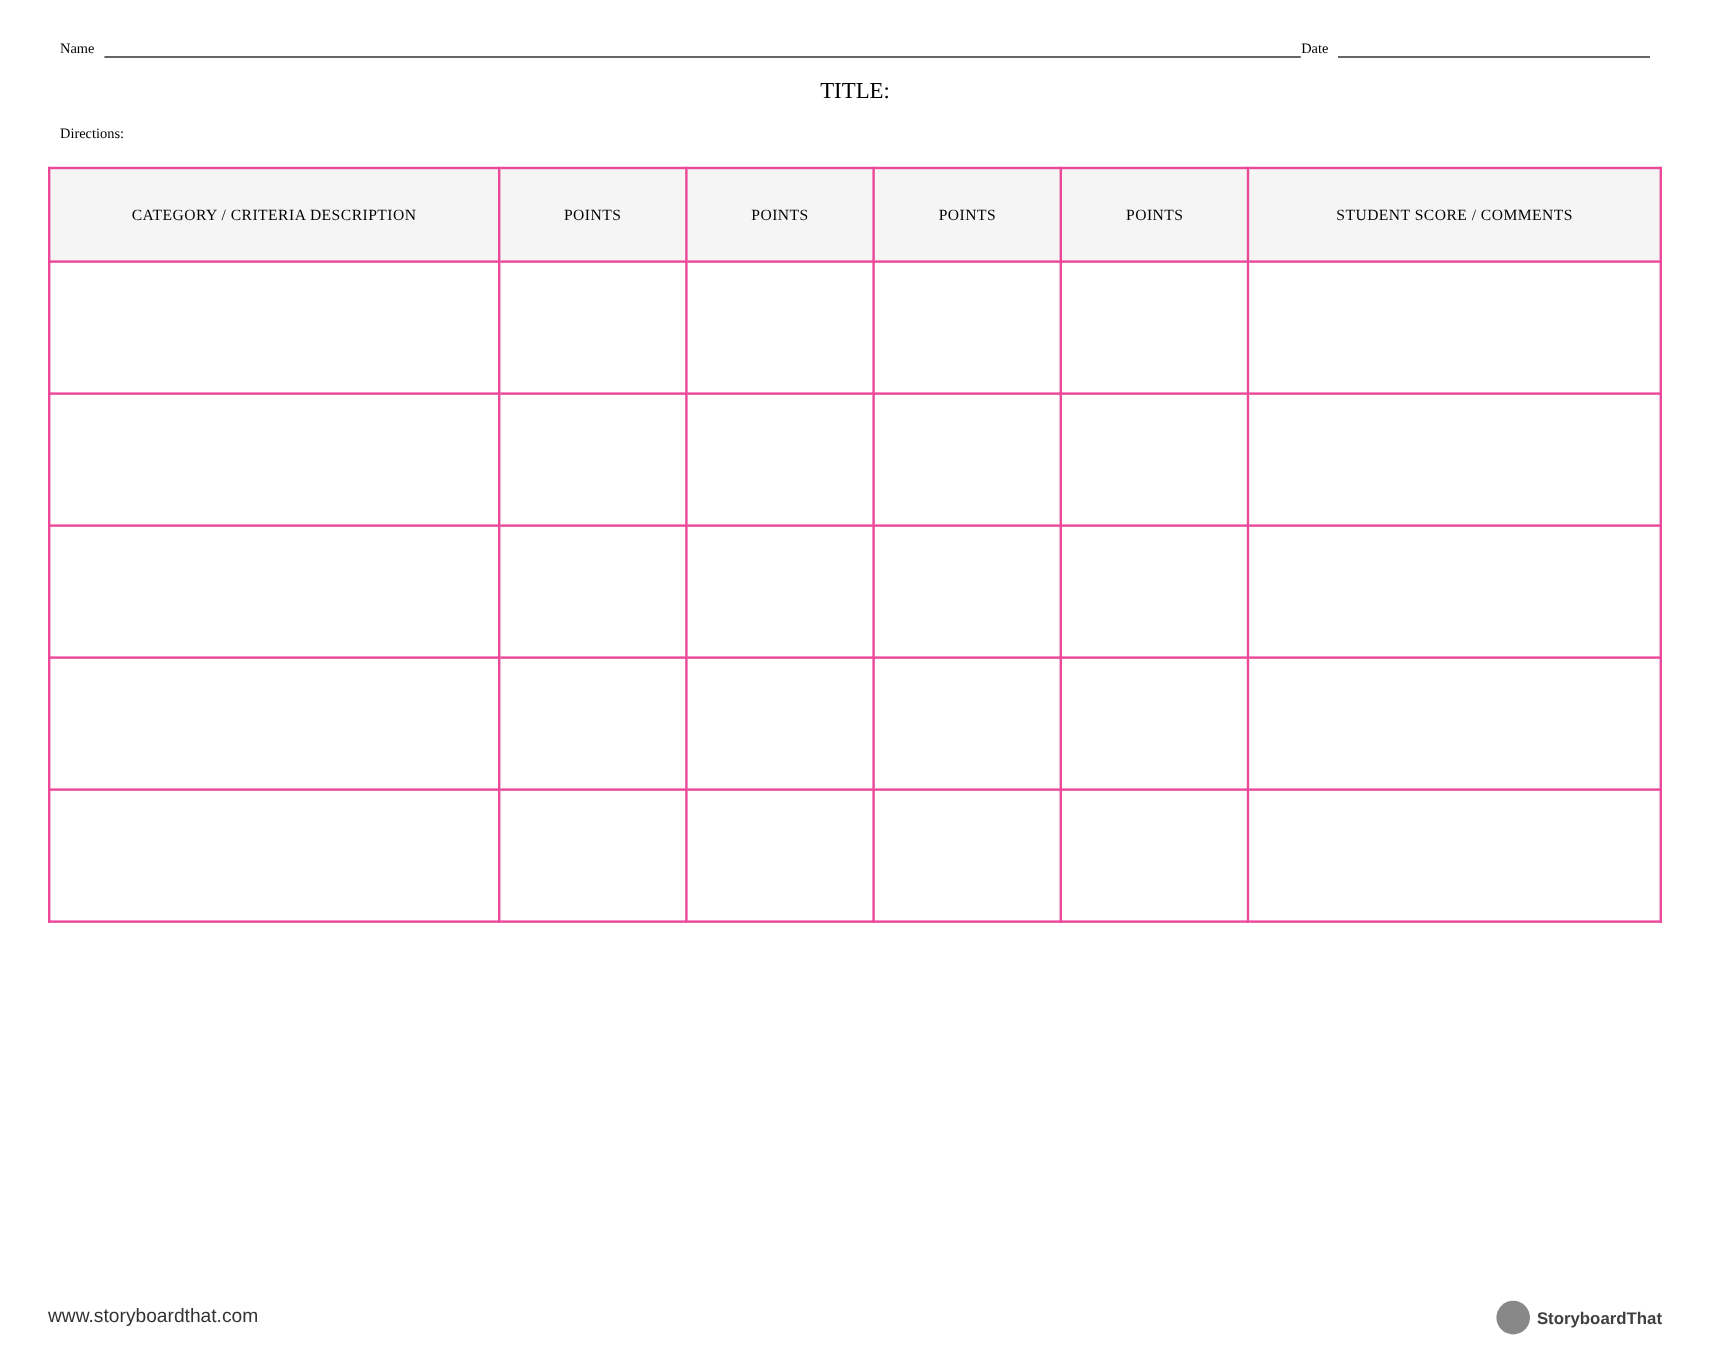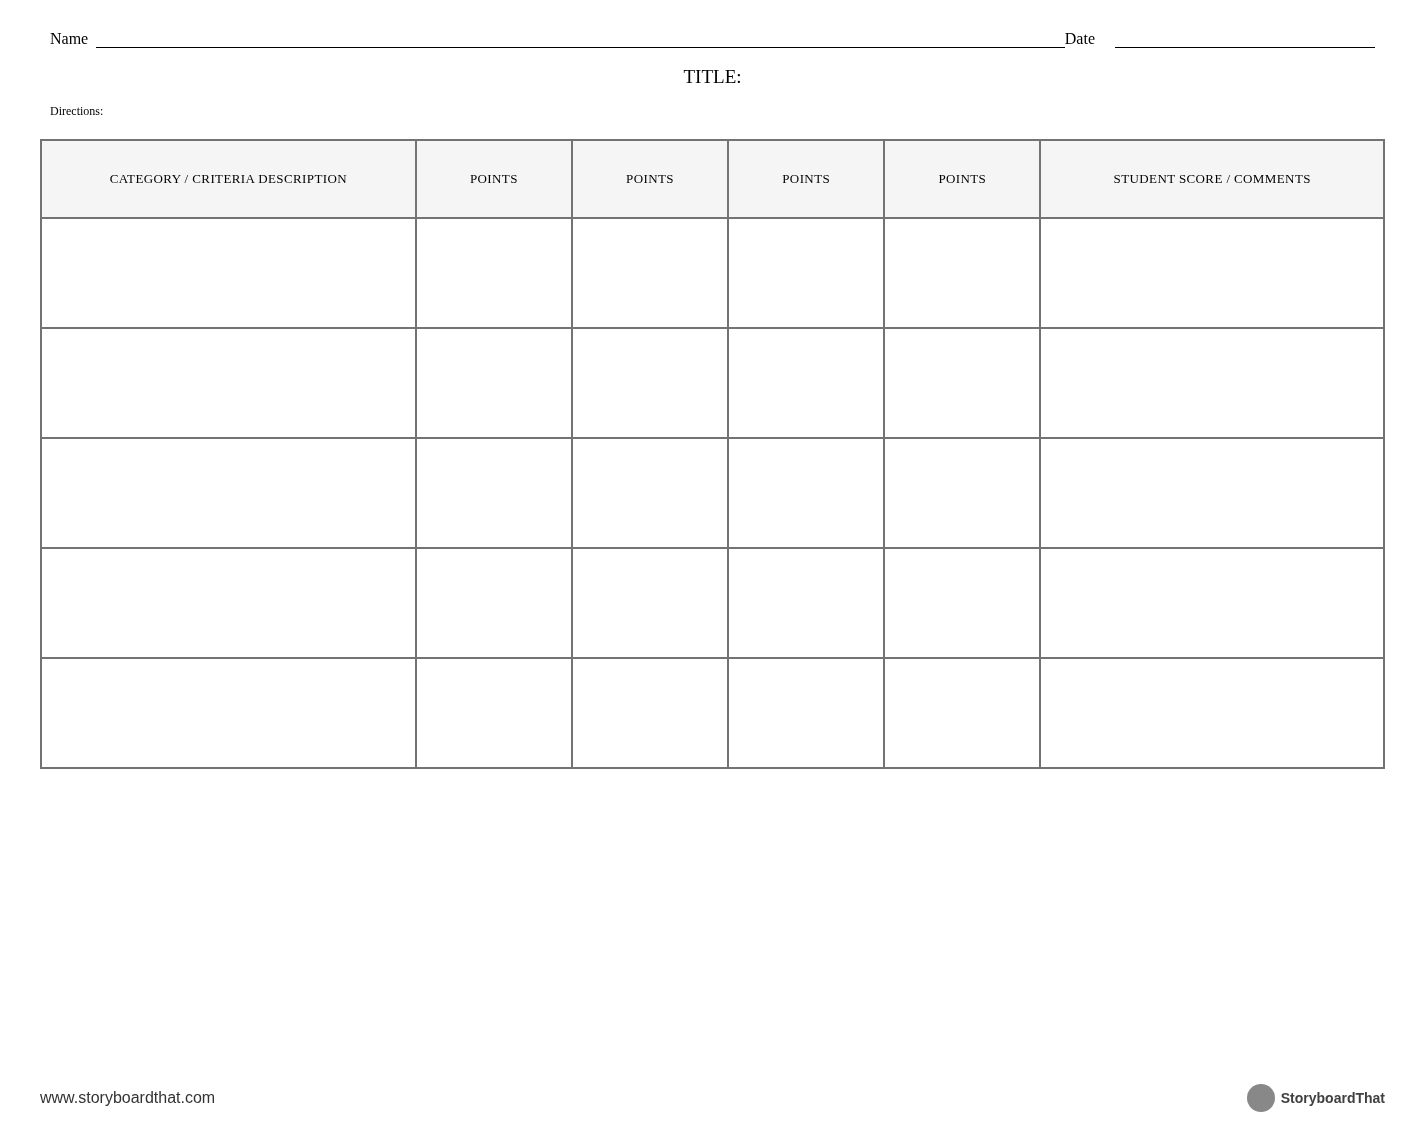--- a/index.html
+++ b/index.html
@@ -27,36 +27,36 @@
 
     .name-field {
       display: flex;
       align-items: flex-end;
       gap: 8px;
       flex: 1;
     }
 
     .name-field label,
     .date-field label {
-      font-size: 16px;
+      font-size: 12px;
       white-space: nowrap;
       font-family: Georgia, serif;
     }
 
     .name-field .underline {
       border-bottom: 1px solid #000;
       flex: 1;
       height: 18px;
       min-width: 500px;
     }
 
     .date-field {
       display: flex;
       align-items: flex-end;
-      gap: 20px;
+      gap: 8px;
     }
 
     .date-field .underline {
       border-bottom: 1px solid #000;
       width: 260px;
       height: 18px;
     }
 
     .title-row {
       text-align: center;
@@ -74,21 +74,21 @@
 
     .rubric-table {
       width: 100%;
       border-collapse: collapse;
       border: 2px solid #000;
       margin: 0 auto;
     }
 
     .rubric-table th,
     .rubric-table td {
-      border: 2px solid #737373;
+      border: 2px solid #ec4899;
       padding: 12px 10px;
       vertical-align: middle;
       text-align: center;
     }
 
     .rubric-table thead tr {
       background: #f5f5f5;
     }
 
     .rubric-table th {

